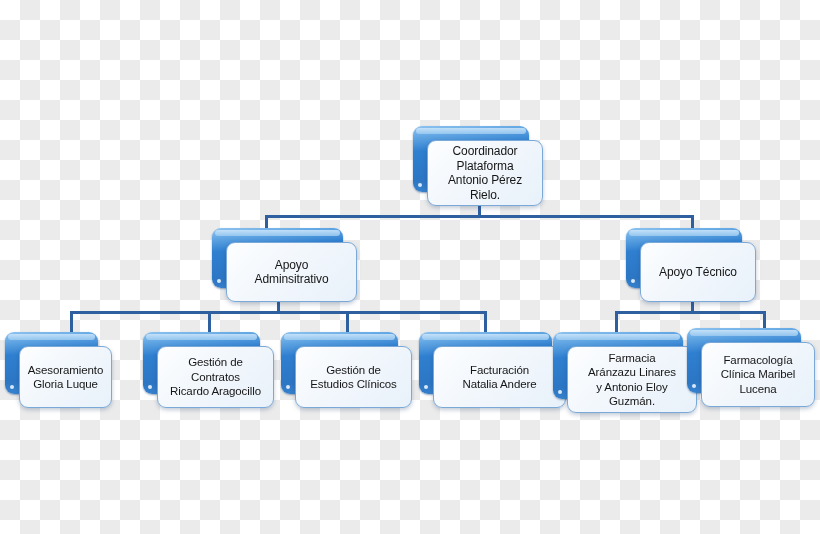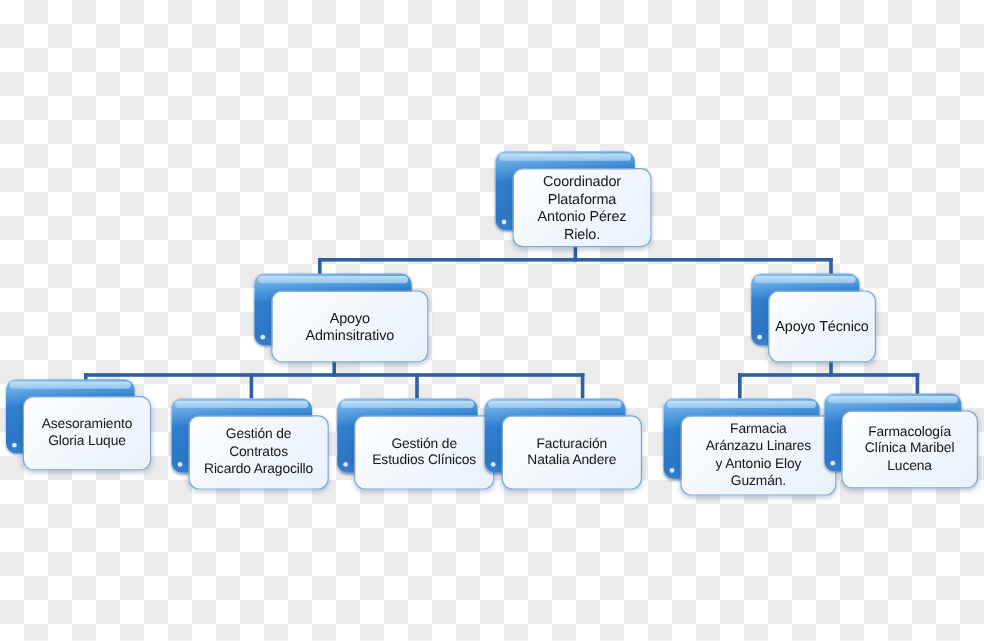--- a/index.html
+++ b/index.html
@@ -141,28 +141,28 @@
   </div>
 
   <div class="node lvl2" style="left:212px; top:228px; width:145px; height:74px;">
     <div class="back"></div>
     <div class="front">
       <span class="label">Apoyo
 Adminsitrativo</span>
     </div>
   </div>
 
-  <div class="node lvl2" style="left:626px; top:228px; width:104px; height:74px;">
+  <div class="node lvl2" style="left:626px; top:228px; width:130px; height:74px;">
     <div class="back"></div>
     <div class="front">
       <span class="label">Apoyo Técnico</span>
     </div>
   </div>
 
-  <div class="node lvl3" style="left:5px; top:316px; width:121px; height:76px;">
+  <div class="node lvl3" style="left:5px; top:332px; width:107px; height:76px;">
     <div class="back"></div>
     <div class="front">
       <span class="label">Asesoramiento
 Gloria Luque</span>
     </div>
   </div>
 
   <div class="node lvl3" style="left:143px; top:332px; width:131px; height:76px;">
     <div class="back"></div>
     <div class="front">
@@ -173,21 +173,21 @@
   </div>
 
   <div class="node lvl3" style="left:281px; top:332px; width:131px; height:76px;">
     <div class="back"></div>
     <div class="front">
       <span class="label">Gestión de
 Estudios Clínicos</span>
     </div>
   </div>
 
-  <div class="node lvl3" style="left:404px; top:332px; width:131px; height:76px;">
+  <div class="node lvl3" style="left:419px; top:332px; width:147px; height:76px;">
     <div class="back"></div>
     <div class="front">
       <span class="label">Facturación
 Natalia Andere</span>
     </div>
   </div>
 
   <div class="node lvl3" style="left:553px; top:332px; width:144px; height:81px;">
     <div class="back"></div>
     <div class="front">

